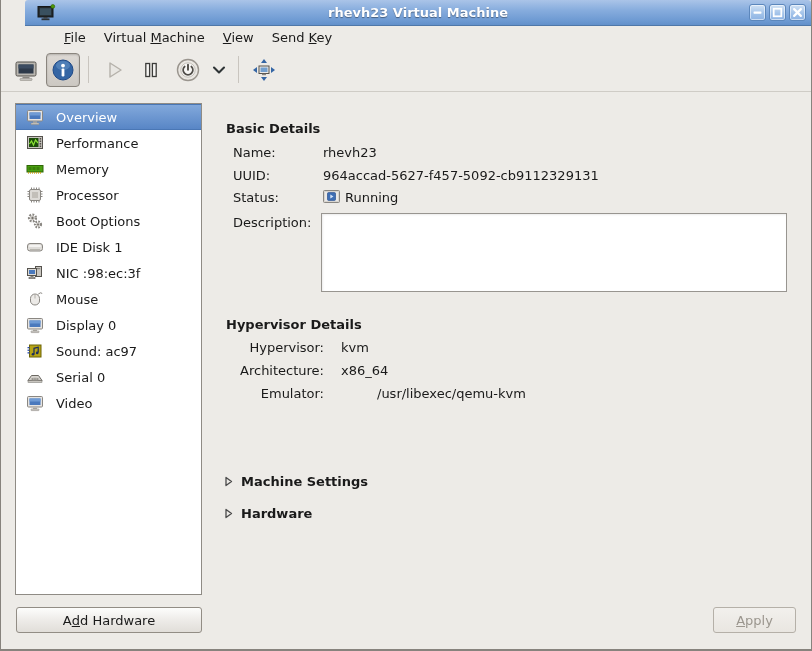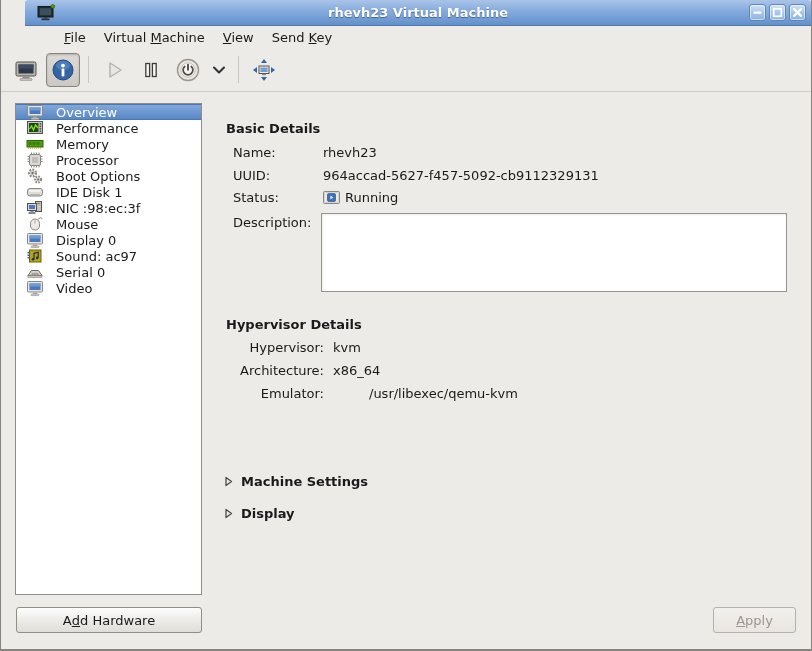--- a/index.html
+++ b/index.html
@@ -48,32 +48,32 @@
     background:linear-gradient(180deg,#ddd9d4 0%,#ccc8c2 100%);
     border:1px solid #8a857e;box-shadow:inset 0 1px 2px rgba(0,0,0,.18);
   }
   .tbtn.narrow{width:22px;}
   .tsep{width:1px;height:27px;background:#c9c5bf;margin:0 8px 0 5px;flex:0 0 auto;}
   
   .hw-list{
     position:absolute;left:14px;top:103px;width:187px;height:492px;box-sizing:border-box;
     background:#ffffff;border:1px solid #8f8b85;overflow:hidden;
   }
-  .list-row{height:16px;display:flex;align-items:center;padding-left:9px;cursor:default;}
+  .list-row{height:26px;display:flex;align-items:center;padding-left:9px;cursor:default;}
   .list-row .list-icon{width:20px;height:18px;margin-right:11px;display:flex;align-items:center;justify-content:center;flex:0 0 auto;}
   .list-row.selected{
     background:linear-gradient(180deg,#82a8db 0%,#5886c6 100%);
     color:#fff;border-top:1px solid #4a77b5;border-bottom:1px solid #4a77b5;box-sizing:border-box;
   }
   
   .heading{position:absolute;font-weight:bold;}
-  .frow{position:absolute;display:flex;align-items:center;}
+  .frow{position:absolute;display:flex;}
   .frow .flabel{width:90px;flex:0 0 auto;}
   .frow.hv{left:225px;}
-  .frow.hv .flabel{width:98px;text-align:right;margin-right:9px;}
+  .frow.hv .flabel{width:98px;text-align:right;margin-right:17px;}
   .status-icon{display:inline-flex;margin-right:5px;}
   .desc-box{
     position:absolute;left:320px;top:213px;width:466px;height:79px;box-sizing:border-box;
     border:1px solid #989590;background:#fff;resize:none;outline:none;
     font-family:"DejaVu Sans","Liberation Sans",sans-serif;font-size:13px;
     box-shadow:inset 1px 1px 2px rgba(0,0,0,.08);
   }
   .expander{position:absolute;left:222px;display:flex;align-items:center;gap:7px;font-weight:bold;cursor:default;margin-top:48px;}
   
   .button{
@@ -418,20 +418,20 @@
       <svg width="11" height="11" viewBox="0 0 11 11">
           <path d="M3 1.5 L8.5 5.5 L3 9.5 z" fill="none" stroke="#4a4a4a" stroke-width="1.3" stroke-linejoin="round"></path>
         </svg>
       <span class="exp-label">Machine Settings</span>
     </div>
 
     <div class="expander" style="top: 458px;">
       <svg width="11" height="11" viewBox="0 0 11 11">
           <path d="M3 1.5 L8.5 5.5 L3 9.5 z" fill="none" stroke="#4a4a4a" stroke-width="1.3" stroke-linejoin="round"></path>
         </svg>
-      <span class="exp-label">Display</span>
+      <span class="exp-label">Hardware</span>
     </div>
   </div>
 
   <button class="button" id="add-hw-btn"><span class="pre">A</span><span class="mn">d</span><span class="post">d Hardware</span></button>
   <button class="button disabled" id="apply-btn"><span class="pre"></span><span class="mn">A</span><span class="post">pply</span></button>
 
 </div>
 
 </body></html>

